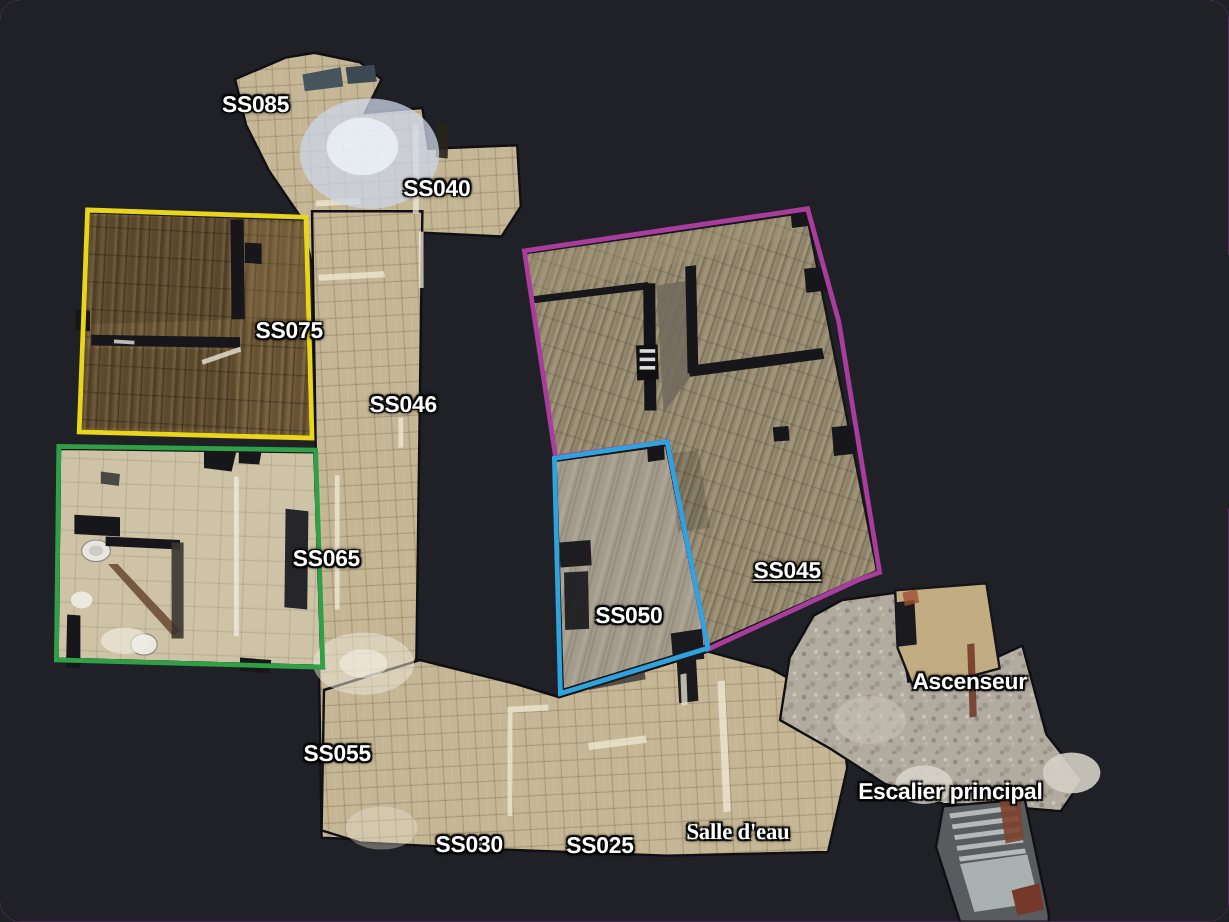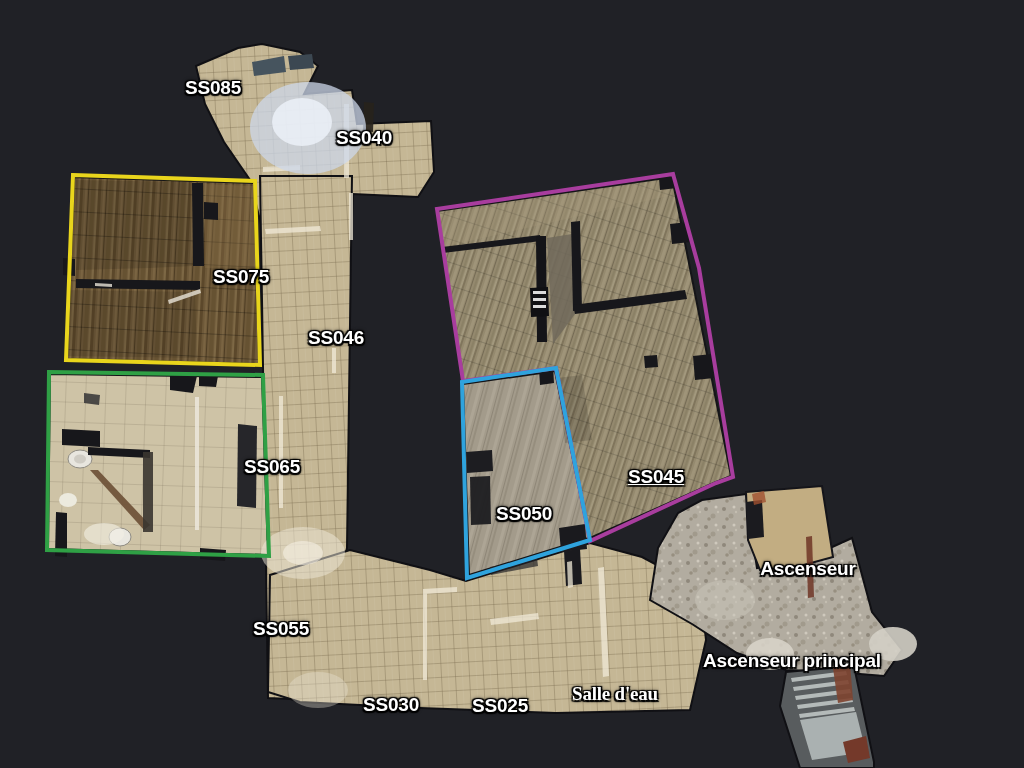--- a/index.html
+++ b/index.html
@@ -19,21 +19,21 @@
       -1.5px -1.5px 1px #000,
        1.5px -1.5px 1px #000,
       -1.5px  1.5px 1px #000,
        1.5px  1.5px 1px #000,
        0 0 4px #000;
   }
 </style>
 </head>
 <body>
 
-<div id="stage" style="background: #d946ef;">
+<div id="stage" style="background: #d946ef; border-radius: 17px;">
   <svg id="floor-svg" width="1024" height="768" viewBox="0 0 1024 768">
     <defs>
       <pattern id="tile" width="14" height="14" patternUnits="userSpaceOnUse" patternTransform="rotate(-3)">
         <rect width="14" height="14" fill="#c5b795"></rect>
         <rect x="13" width="1" height="14" fill="rgba(125,110,82,0.40)"></rect>
         <rect y="13" width="14" height="1" fill="rgba(125,110,82,0.40)"></rect>
         <rect x="6" width="1" height="14" fill="rgba(255,255,255,0.06)"></rect>
       </pattern>
       <pattern id="floorL" width="20" height="20" patternUnits="userSpaceOnUse" patternTransform="rotate(2)">
         <rect width="20" height="20" fill="#cec3a6"></rect>
@@ -181,26 +181,26 @@
     <ellipse cx="893" cy="644" rx="24" ry="17" fill="#d3cfc5" opacity="0.9"></ellipse>
 
     <polygon points="73,175 255,181 260,365 66,360" fill="none" stroke-width="4" stroke="#e9d51c"></polygon>
     <polygon points="49,372 263,375 269,556 47,550" fill="none" stroke-width="4" stroke="#2fa045"></polygon>
     <polygon points="437,209 673,174 699,268 733,477 716,483 590,541 556,368 463,381" fill="none" stroke-width="4" stroke="#a83d9e"></polygon>
     <polygon points="462,382 556,368 590,540 467,578" fill="none" stroke-width="4" stroke="#2fa3dd"></polygon>
   </svg>
 
   <div id="labels-layer">
       <div class="room-label" style="left: 213px; top: 88px;">SS085</div>
-      <div class="room-label" style="left: 364px; top: 138px;">SS040</div>
+      <div class="room-label" style="left: 364px; top: 158px;">SS040</div>
       <div class="room-label" style="left: 241px; top: 277px;">SS075</div>
       <div class="room-label" style="left: 336px; top: 338px; text-align: right;">SS046</div>
       <div class="room-label" style="left: 272px; top: 467px;">SS065</div>
       <div class="room-label" style="left: 656px; top: 477px; text-decoration: underline;">SS045</div>
       <div class="room-label" style="left: 524px; top: 514px; text-align: right;">SS050</div>
       <div class="room-label" style="left: 281px; top: 629px; text-align: right;">SS055</div>
       <div class="room-label" style="left: 808px; top: 569px;">Ascenseur</div>
-      <div class="room-label" style="left: 792px; top: 661px;">Ascenseur principal</div>
+      <div class="room-label" style="left: 792px; top: 661px;">Escalier principal</div>
       <div class="room-label" style="left: 343px; top: 705px; margin-left: 48px;">SS030</div>
       <div class="room-label" style="left: 500px; top: 706px;">SS025</div>
       <div class="room-label" style="left: 615px; top: 694px; font-family: Liberation Serif, serif;">Salle d'eau</div>
     </div>
 </div>
 
 </body></html>

